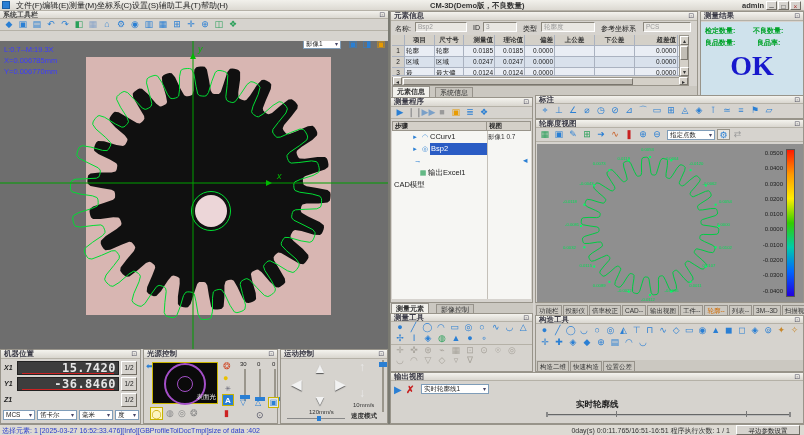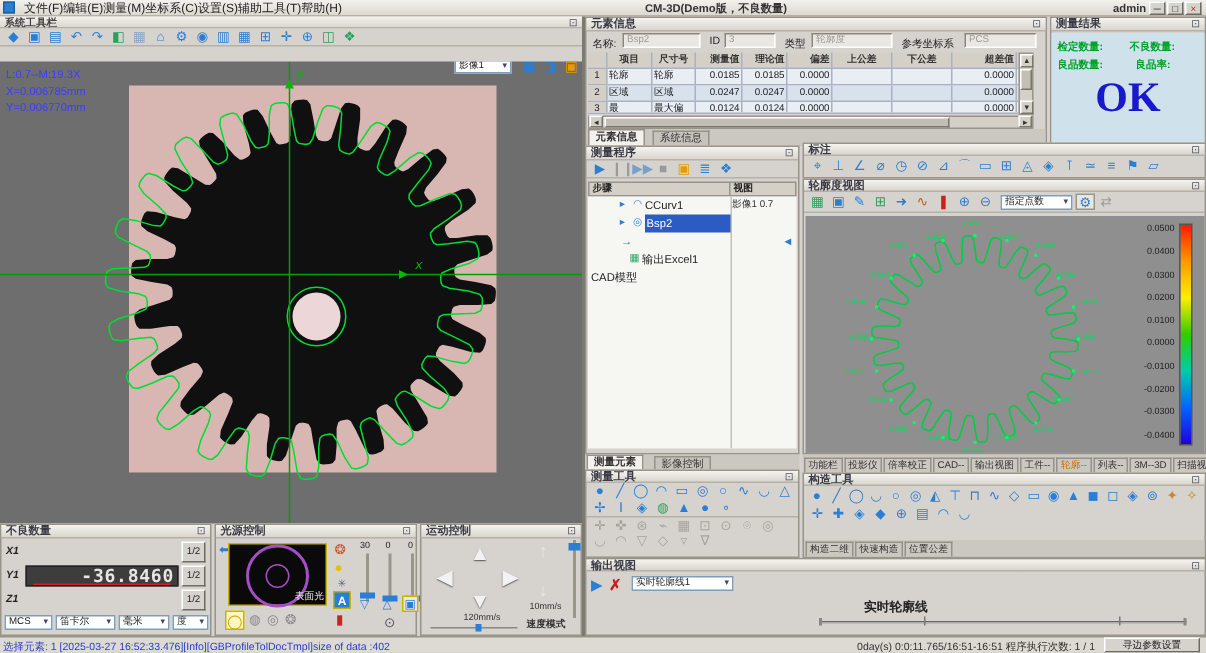--- a/index.html
+++ b/index.html
@@ -504,25 +504,29 @@
     <div class="abs" style="left:155px;top:38px;width:245px;height:5px;border-bottom:2px groove #bbb">
       <span class="abs" style="left:70px;top:0;width:1px;height:6px;background:#777"></span>
       <span class="abs" style="left:200px;top:0;width:1px;height:6px;background:#777"></span>
       <span class="abs" style="left:0;top:1px;width:2px;height:5px;background:#888"></span>
       <span class="abs" style="right:0;top:1px;width:2px;height:5px;background:#888"></span>
     </div>
   </div>
 
   <div class="panel" style="left:0;top:349px;width:141px;height:75px">
     <div class="cap">
-        <span>不良数量</span>
+        <span>机器位置</span>
         <span class="sp"></span>
         <span class="pin">⊡</span>
       </div>
     <span class="abs" style="left:3px;top:14px;font-size:7px;font-weight:bold;font-style:italic">X1</span>
+    <div class="lcdbox" style="left:16px;top:11px;width:102px">
+        <span class="lcd">15.7420</span>
+        <span class="redline"></span>
+      </div>
     <span class="abs btn3d" style="left:120px;top:11px;width:16px;height:14px;line-height:12px">1/2</span>
     <span class="abs" style="left:3px;top:30px;font-size:7px;font-weight:bold;font-style:italic">Y1</span>
     <div class="lcdbox" style="left:16px;top:27px;width:102px">
         <span class="lcd">-36.8460</span>
         <span class="redline"></span>
       </div>
     <span class="abs btn3d" style="left:120px;top:27px;width:16px;height:14px;line-height:12px">1/2</span>
     <span class="abs" style="left:3px;top:46px;font-size:7px;font-weight:bold;font-style:italic">Z1</span>
     <span class="abs btn3d" style="left:120px;top:43px;width:16px;height:14px;line-height:12px">1/2</span>
     <span class="abs combo" style="left:2px;top:60px;width:32px">

